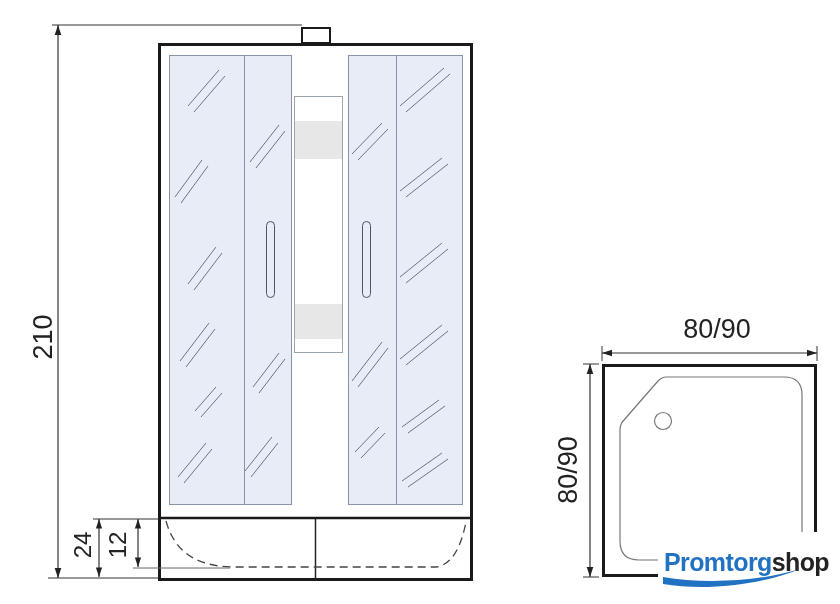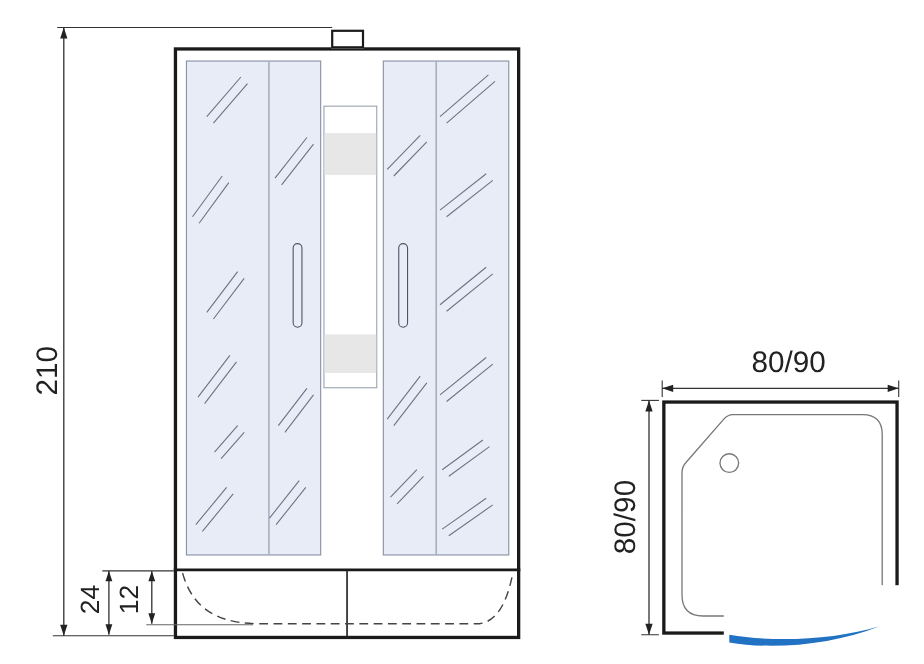--- a/index.html
+++ b/index.html
@@ -131,16 +131,19 @@
   </g>
 </svg>
 
 <div class="dim-label dim-big rot lbl-210">210</div>
 <div class="dim-label dim-small rot lbl-24">24</div>
 <div class="dim-label dim-small rot lbl-12">12</div>
 <div class="dim-label dim-big lbl-w">80/90</div>
 <div class="dim-label dim-big rot lbl-d">80/90</div>
 
 <div class="abs logo-box">
+  <div class="logo-text">
+    <span class="logo-blue">Promtorg</span><span class="logo-dark">shop</span>
+  </div>
   <svg class="swoosh" viewBox="0 0 150 40" xmlns="http://www.w3.org/2000/svg">
     <path d="M5,26 C45,33 100,28 142,11 C100,24 45,26 5,19 Z" fill="#2272c3"></path>
   </svg>
 </div>
 
 </body></html>

